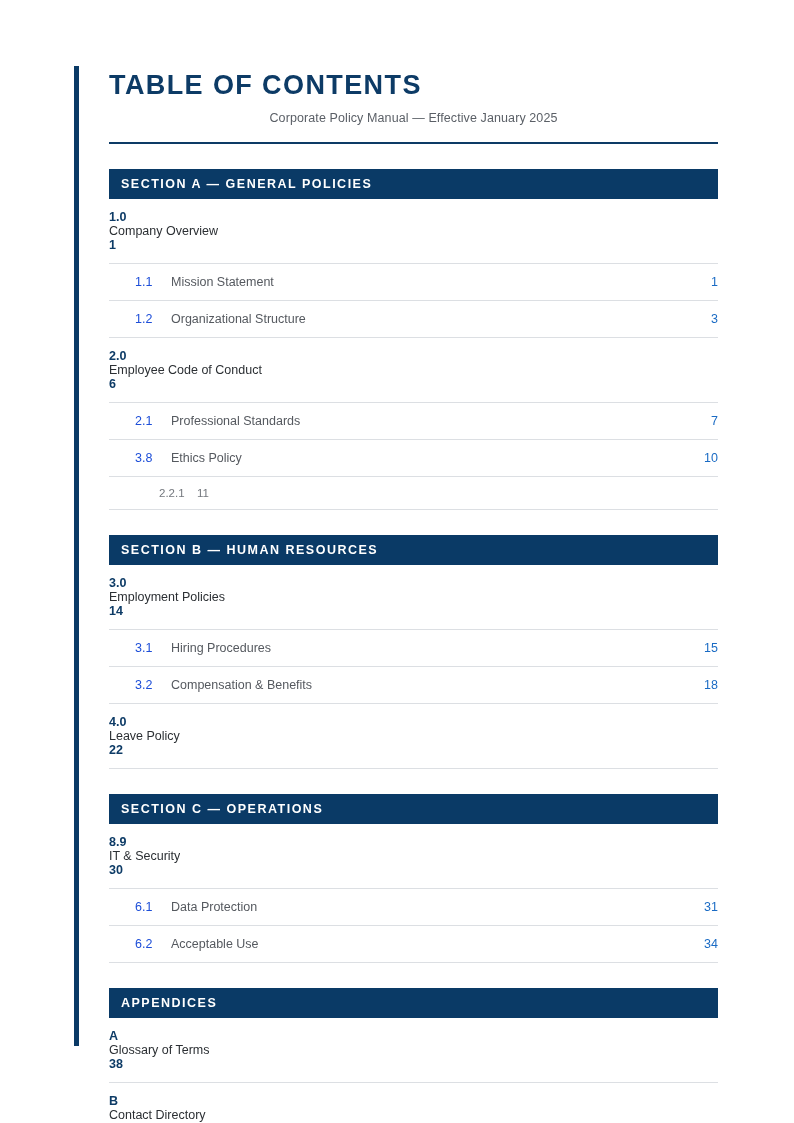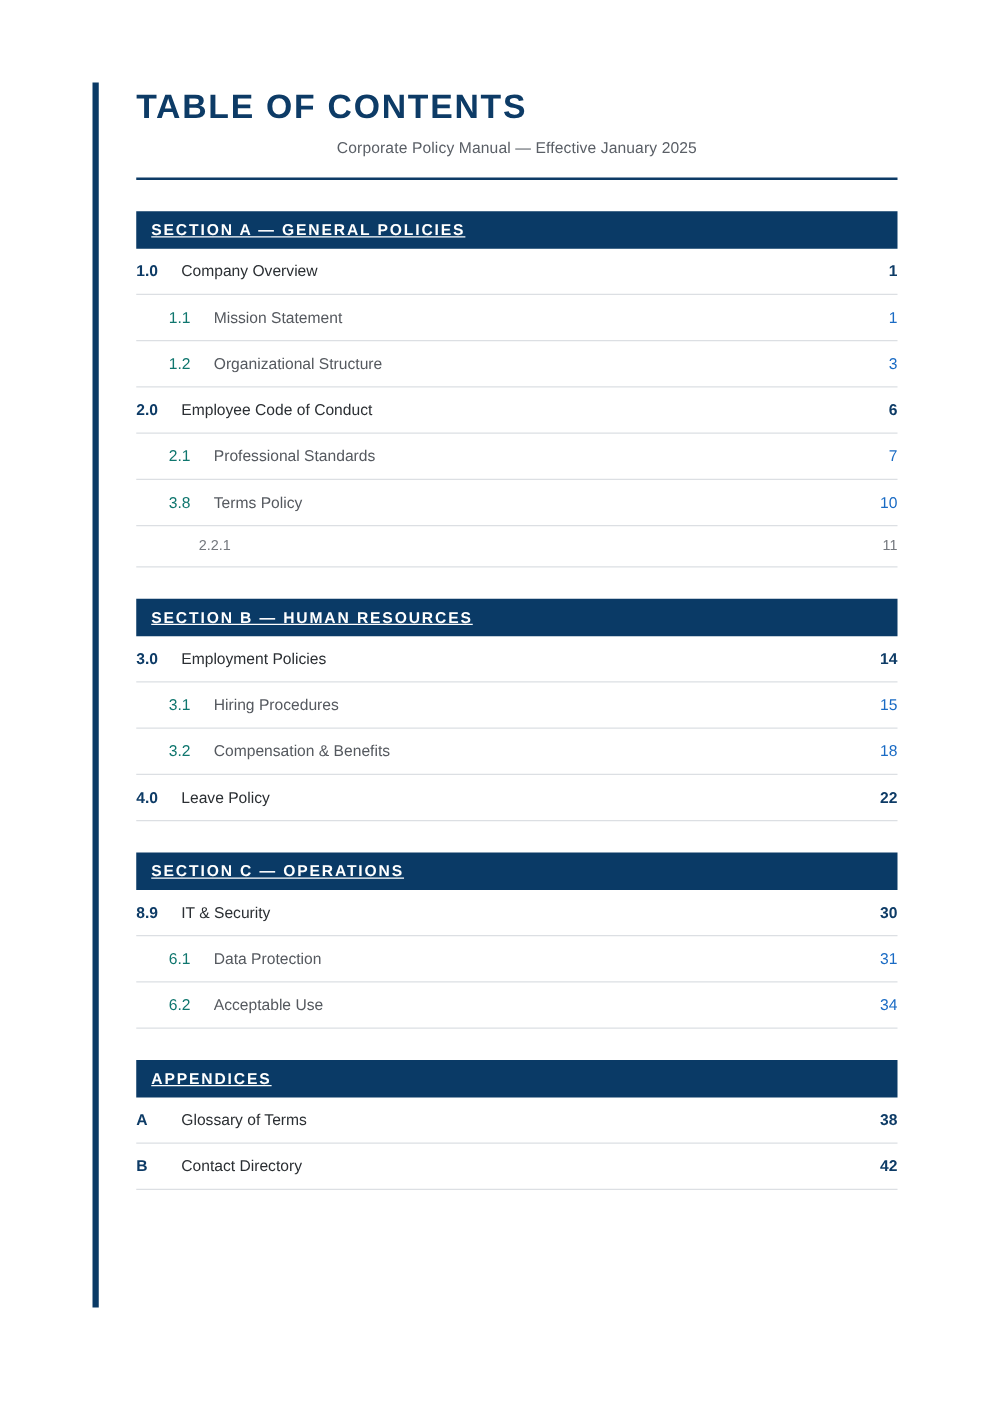--- a/index.html
+++ b/index.html
@@ -66,21 +66,20 @@
   .section-bar {
     background: #0a3a66;
     color: #ffffff;
     font-size: 12.5px;
     font-weight: bold;
     letter-spacing: 1.5px;
     padding: 8px 0 8px 12px;
     margin-top: 25px;
     box-sizing: border-box;
     width: 100%;
-    text-decoration: underline;
   }
 
   
   .toc-row {
     display: flex;
     align-items: baseline;
     border-bottom: 1px solid #dcdfe3;
     box-sizing: border-box;
     width: 100%;
   }
@@ -94,33 +93,33 @@
     overflow: hidden;
     white-space: nowrap;
   }
   .toc-page {
     flex: 0 0 auto;
     font-size: 12.5px;
     text-align: right;
   }
 
   
-  .lvl1 { padding: 11px 0 11px 0; }
+  .lvl1 { padding: 11px 0 11px 0; flex-direction: column; }
   .lvl1 .toc-num   { width: 36px; color: #0d3b66; font-weight: bold; }
   .lvl1 .toc-title { color: #2b2f33; }
   .lvl1 .toc-page  { color: #0d3b66; font-weight: bold; }
 
   
   .lvl2 { padding: 11px 0 11px 26px; }
-  .lvl2 .toc-num   { width: 36px; color: #0f766e; }
+  .lvl2 .toc-num   { width: 36px; color: #1d4ed8; }
   .lvl2 .toc-title { color: #55595f; }
   .lvl2 .toc-page  { color: #1a6bc4; }
 
   
-  .lvl3 { padding: 10px 0 10px 50px; justify-content: space-between; }
+  .lvl3 { padding: 10px 0 10px 50px; }
   .lvl3 .toc-num   { width: 38px; color: #74787e; font-size: 11.5px; }
   .lvl3 .toc-title { color: #74787e; font-style: italic; font-size: 11.5px; }
   .lvl3 .toc-page  { color: #74787e; font-size: 11.5px; }
 
   
   .appendix .toc-num { width: 36px; }
 </style>
 </head>
 <body>
 
@@ -159,21 +158,21 @@
             <span class="toc-title">Employee Code of Conduct</span>
             <span class="toc-page">6</span>
           </div>
           <div class="toc-row lvl2">
             <span class="toc-num">2.1</span>
             <span class="toc-title">Professional Standards</span>
             <span class="toc-page">7</span>
           </div>
           <div class="toc-row lvl2">
             <span class="toc-num">3.8</span>
-            <span class="toc-title">Terms Policy</span>
+            <span class="toc-title">Ethics Policy</span>
             <span class="toc-page">10</span>
           </div>
           <div class="toc-row lvl3">
             <span class="toc-num">2.2.1</span>
             <span class="toc-page">11</span>
           </div>
         </div>
         <div class="section-bar">SECTION B — HUMAN RESOURCES</div>
         <div>
           <div class="toc-row lvl1">

